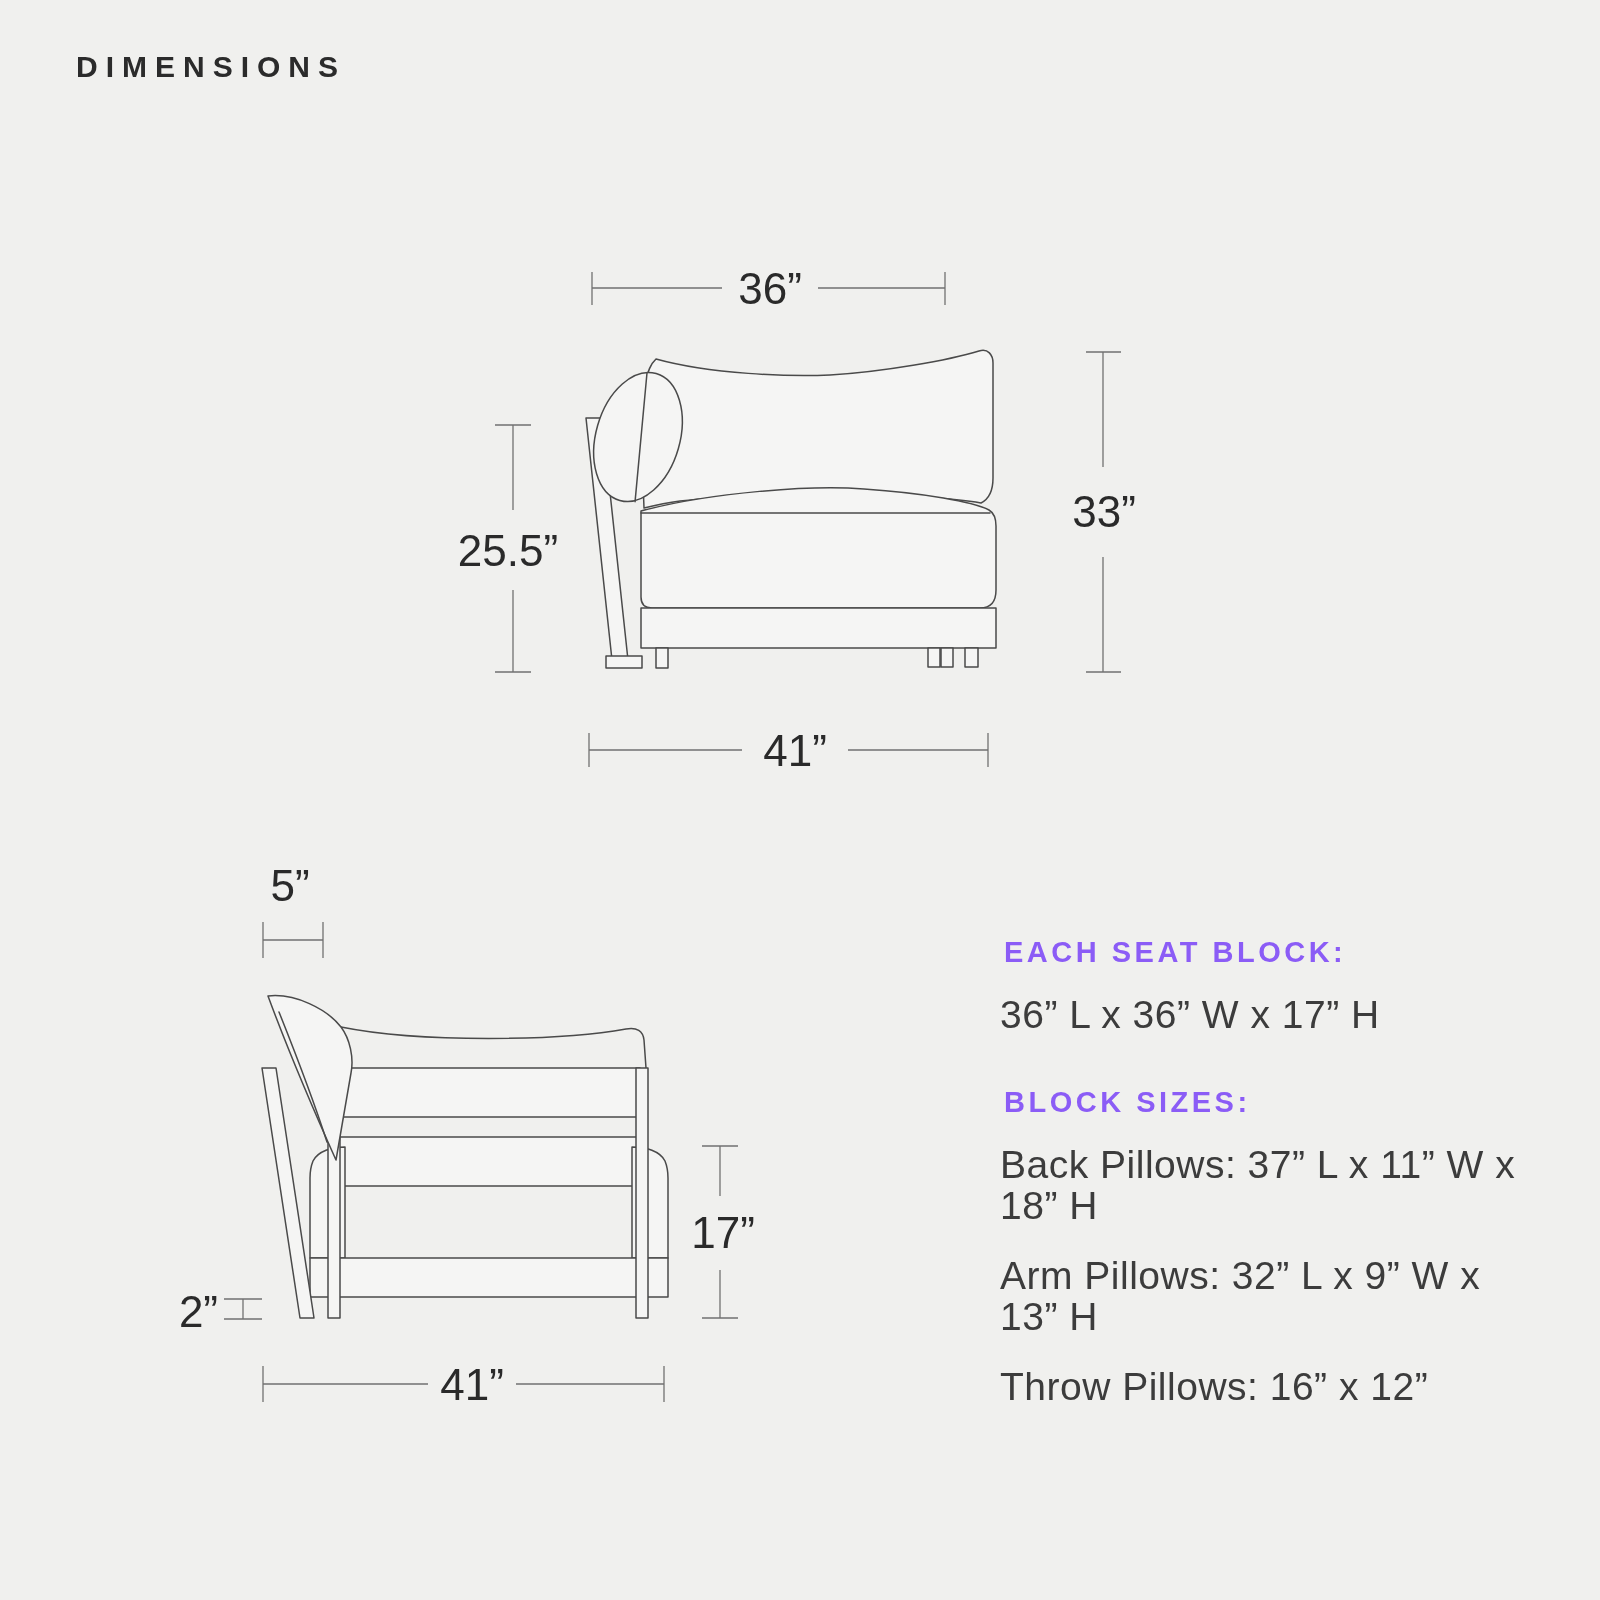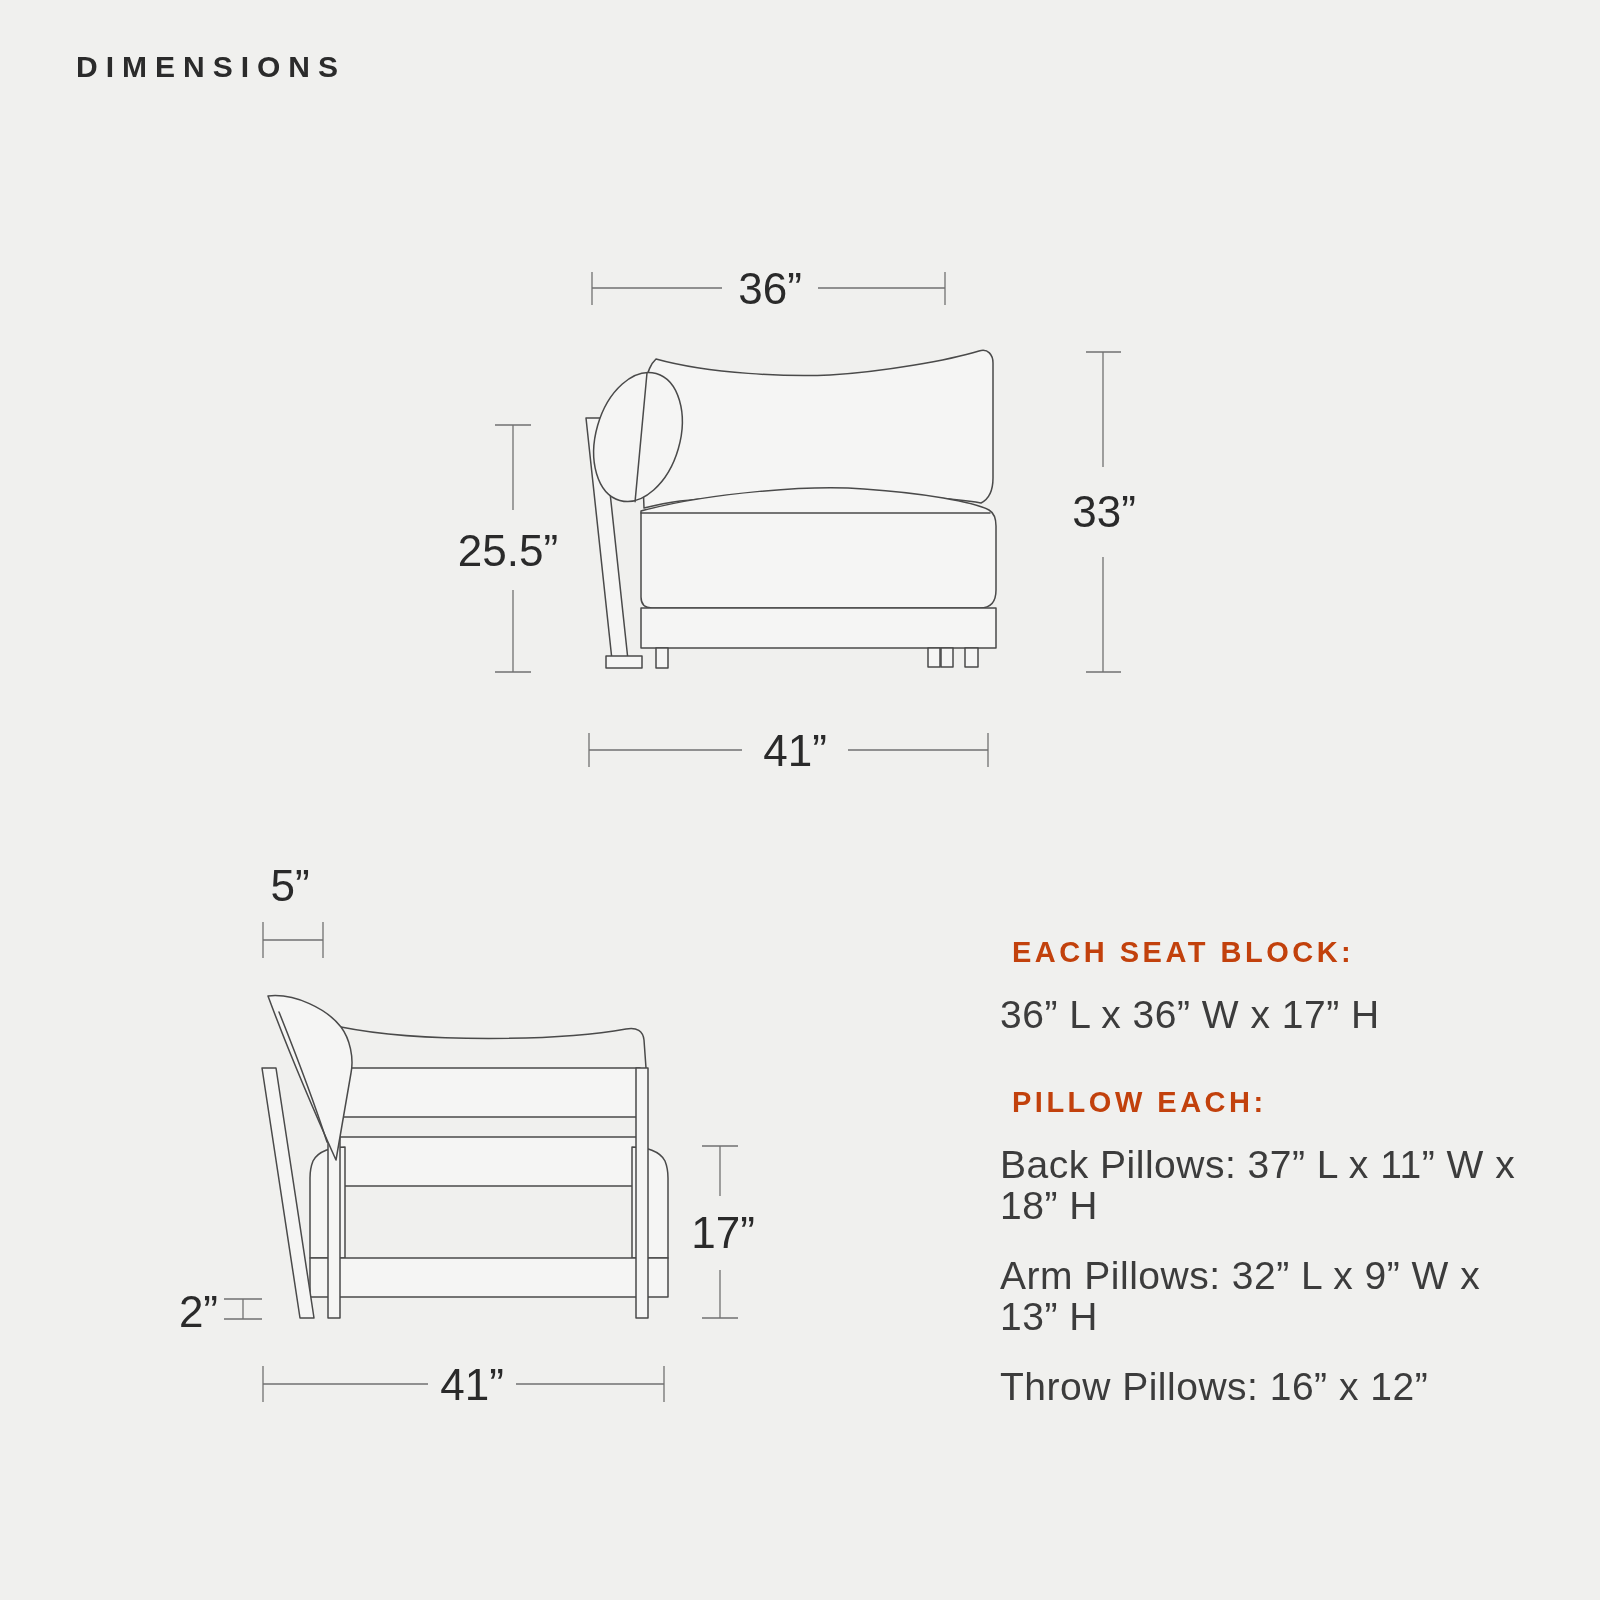--- a/index.html
+++ b/index.html
@@ -18,22 +18,22 @@
   #back-view-svg{left:150px;top:840px;}
   .furn{fill:#f5f5f4;stroke:#4a4a4a;stroke-width:1.5;stroke-linejoin:round;}
   .furnline{fill:none;stroke:#4a4a4a;stroke-width:1.5;stroke-linejoin:round;stroke-linecap:round;}
   .dim{stroke:#717171;stroke-width:1.3;fill:none;}
   svg text{font-family:"Liberation Sans",sans-serif;fill:#2a2a2a;font-size:44px;}
   .specs{
     position:absolute;left:1000px;top:938px;width:540px;
   }
   .spec-block{margin-bottom:52px;}
   .spec-heading{
-    font-size:29px;font-weight:bold;letter-spacing:3.5px;color:#c2410c;
-    margin:0 0 28px 12px;line-height:1;
+    font-size:29px;font-weight:bold;letter-spacing:3.5px;color:#8b5cf6;
+    margin:0 0 28px 4px;line-height:1;
   }
   .spec-line{
     font-size:39px;font-weight:normal;color:#3c3c3c;
     margin:0 0 29px 0;line-height:1.05;letter-spacing:0.5px;
   }
 </style>
 </head>
 <body>
 
 <div class="page-title">DIMENSIONS</div>
@@ -168,19 +168,19 @@
 
   <div class="spec-block">
     <p class="spec-heading">EACH SEAT BLOCK:</p>
     <p class="spec-line">36” L x 36” W x 17” H</p>
   </div>
 
   <div class="spec-block">
   </div>
 
   <div class="spec-block">
-    <p class="spec-heading">PILLOW EACH:</p>
+    <p class="spec-heading">BLOCK SIZES:</p>
     <p class="spec-line">Back Pillows: 37” L x 11” W x 18” H</p>
     <p class="spec-line">Arm Pillows: 32” L x 9” W x 13” H</p>
     <p class="spec-line">Throw Pillows: 16” x 12”</p>
   </div>
 
 </div>
 
 </body></html>

